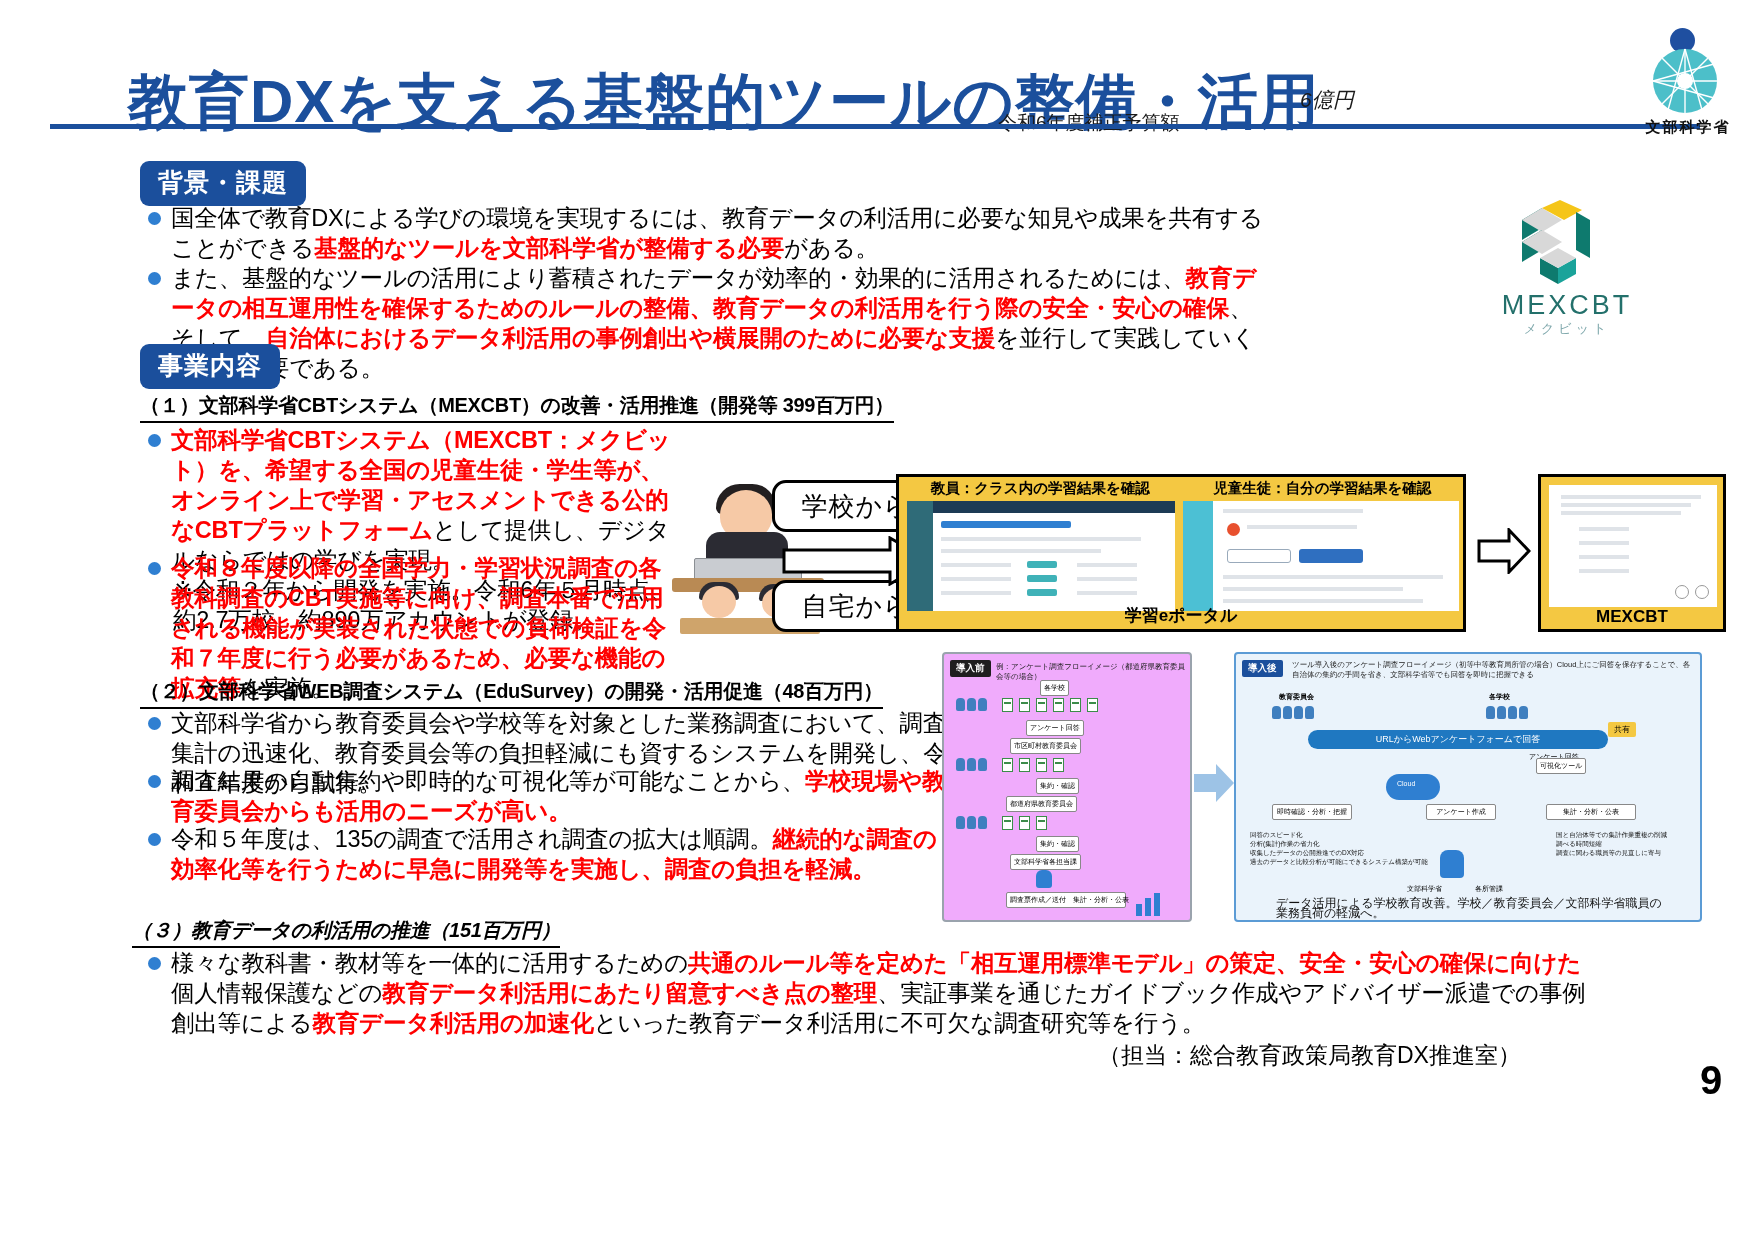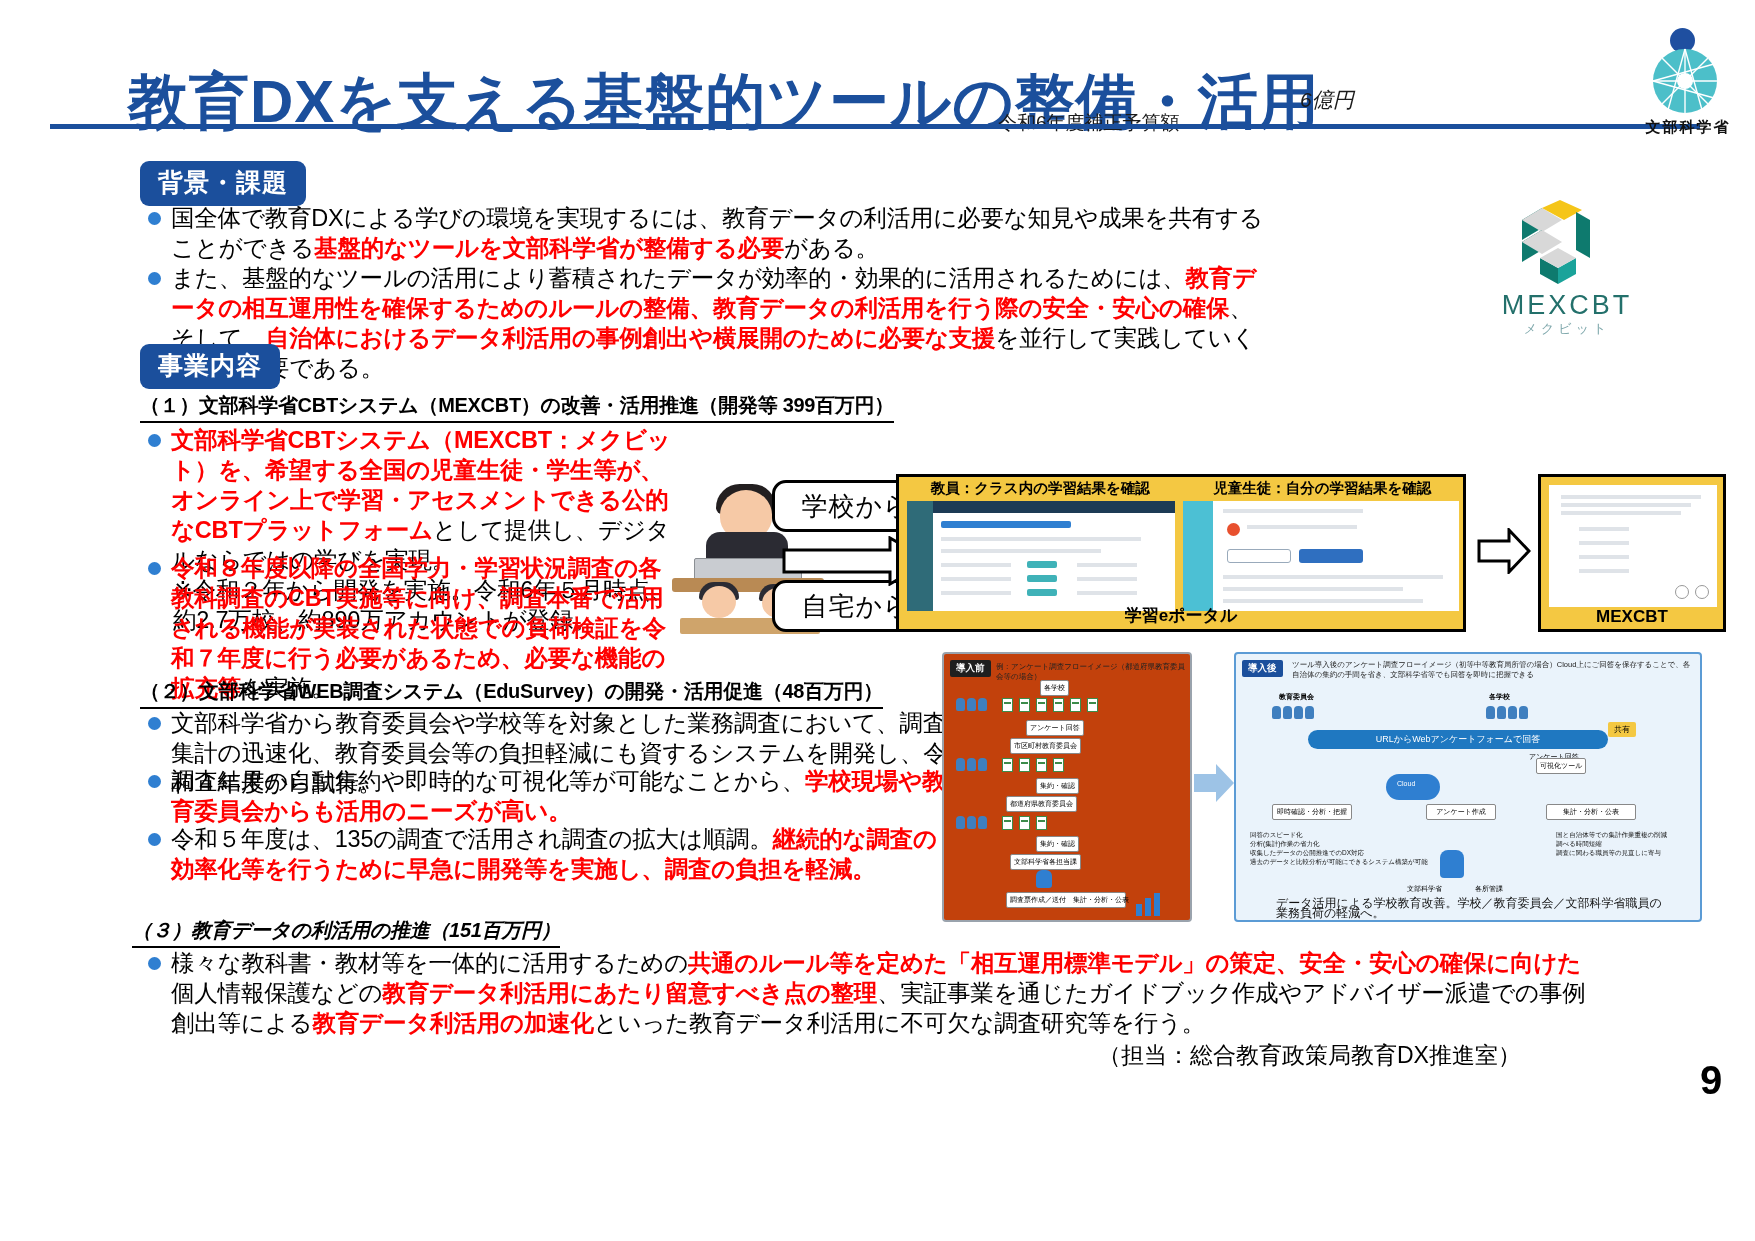--- a/index.html
+++ b/index.html
@@ -146,21 +146,21 @@
   .arrow-small {
     position:absolute; width:54px; height:46px;
   }
 
   
   .fig-survey {
     position:absolute; left:942px; top:652px; width:760px; height:270px;
   }
   .surv-box {
     position:absolute; top:0; height:270px;
-    background:#c2410c; border:2px solid #9aa3ad; border-radius:4px;
+    background:#f0abfc; border:2px solid #9aa3ad; border-radius:4px;
   }
   #surv-before { left:0; width:250px; }
   #surv-after  { left:292px; width:468px; background:#eaf3fb; border-color:#5b9bd5; }
   .surv-tag {
     position:absolute; left:6px; top:6px;
     background:#1f1f1f; color:#fff; font-size:9.5px; font-weight:bold;
     padding:2px 6px; border-radius:2px;
   }
   #tag-after { background:#1b4f9c; }
   .surv-note {

